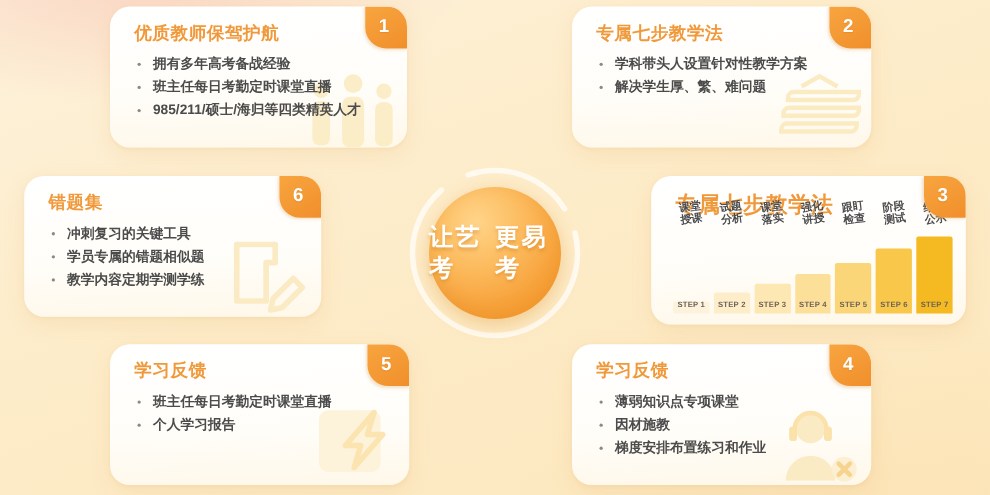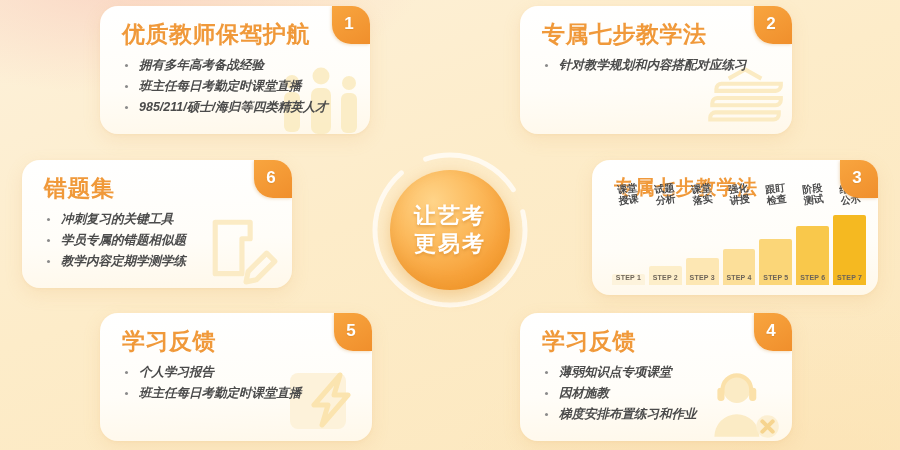--- a/index.html
+++ b/index.html
@@ -19,25 +19,25 @@
   
   .card{
     position:absolute;
     background:linear-gradient(178deg,#ffffff 0%,#fffdf8 62%,#fff8ea 100%);
     border-radius:18px;
     box-shadow:0 6px 18px rgba(221,166,92,.16), 0 1px 3px rgba(221,166,92,.10);
     overflow:hidden;
   }
   .card-inner{position:relative;z-index:3;padding:16px 18px 10px 22px;}
   .card-title{
-    font-size:23px;font-weight:bold;letter-spacing:.5px;
+    font-size:16px;font-weight:bold;letter-spacing:.5px;
     color:#f0993a;margin:0 0 9px 0;line-height:1.1;
     text-shadow:0 1px 0 rgba(255,255,255,.6);
   }
-  ul.bullets{list-style:none;margin:0;padding:0;font-style:italic;}
+  ul.bullets{list-style:none;margin:0;padding:0;}
   ul.bullets li{
     position:relative;padding-left:17px;
     font-size:12.5px;line-height:19px;color:#4b4b4b;font-weight:bold;
     margin-bottom:2px;white-space:nowrap;
   }
   ul.bullets li:before{
     content:"";position:absolute;left:3px;top:8px;
     width:3px;height:3px;border-radius:50%;background:#8a8a8a;
   }
 
@@ -58,21 +58,21 @@
   
   .art{position:absolute;z-index:1;opacity:.95;pointer-events:none;}
 
   
   #center{position:absolute;left:371px;top:163px;width:158px;height:134px;z-index:6;}
   .ring{position:absolute;inset:-14px;z-index:1;}
   .orb{
     position:absolute;left:19px;top:7px;width:120px;height:120px;border-radius:50%;
     background:radial-gradient(circle at 36% 26%,#ffd489 0%,#fcbb5e 36%,#f7a33c 66%,#f59321 100%);
     box-shadow:0 5px 16px rgba(226,150,49,.38), inset 0 -5px 14px rgba(214,126,26,.22);
-    display:flex;flex-direction:column;align-items:center;justify-content:center;
+    display:flex;flex-direction:row;align-items:center;justify-content:center;
     z-index:2;
   }
   .orb div{
     color:#fff;font-size:22px;font-weight:bold;letter-spacing:2px;line-height:28px;
     text-shadow:0 2px 3px rgba(203,125,30,.45);
   }
 
   
   .chart{
     position:absolute;left:20px;right:12px;bottom:10px;height:78px;
@@ -131,21 +131,22 @@
         <path d="M18 30 h58 a5 5 0 0 0 5-5 v-2 H23 a5 5 0 0 0-5 5z"></path>
         <path d="M30 18 l16-9 16 9"></path>
       </g>
     </svg>
     <div class="badge">
       <span>2</span>
     </div>
     <div class="card-inner">
       <h2 class="card-title">专属七步教学法</h2>
       <ul class="bullets">
-        <li>针对教学规划和内容搭配对应练习</li>
+        <li>学科带头人设置针对性教学方案</li>
+        <li>解决学生厚、繁、难问题</li>
       </ul>
     </div>
   </div>
 
   <div class="card" style="left:22px;top:160px;width:270px;height:128px;">
     <svg class="art" viewBox="0 0 80 72" style="right:6px;bottom:2px;width:84px;height:74px;">
       <g fill="none" stroke="#fbeac2" stroke-width="5" stroke-linejoin="round">
         <path d="M12 10 h34 v16 h-8 v34 h-26z"></path>
         <path d="M44 58 l18-18 8 8 -18 18 -10 2z"></path>
       </g>
@@ -220,22 +221,22 @@
     <svg class="art" viewBox="0 0 80 72" style="right:8px;bottom:4px;width:80px;height:72px;">
       <rect x="6" y="8" width="56" height="56" rx="8" fill="#fdf2d9"></rect>
       <path d="M56 10 L30 40 h14 l-6 20 26 -30 h-14z" fill="none" stroke="#fbe3ab" stroke-width="5" stroke-linejoin="round"></path>
     </svg>
     <div class="badge">
       <span>5</span>
     </div>
     <div class="card-inner">
       <h2 class="card-title">学习反馈</h2>
       <ul class="bullets">
+        <li>班主任每日考勤定时课堂直播</li>
         <li>个人学习报告</li>
-        <li>班主任每日考勤定时课堂直播</li>
       </ul>
     </div>
   </div>
 
   <div class="card" style="left:520px;top:313px;width:272px;height:128px;">
     <svg class="art" viewBox="0 0 86 72" style="right:4px;bottom:0;width:88px;height:74px;">
       <g fill="#fbeac2">
         <circle cx="36" cy="22" r="13"></circle>
         <path d="M14 68 a22 22 0 0 1 44 0z"></path>
       </g>

